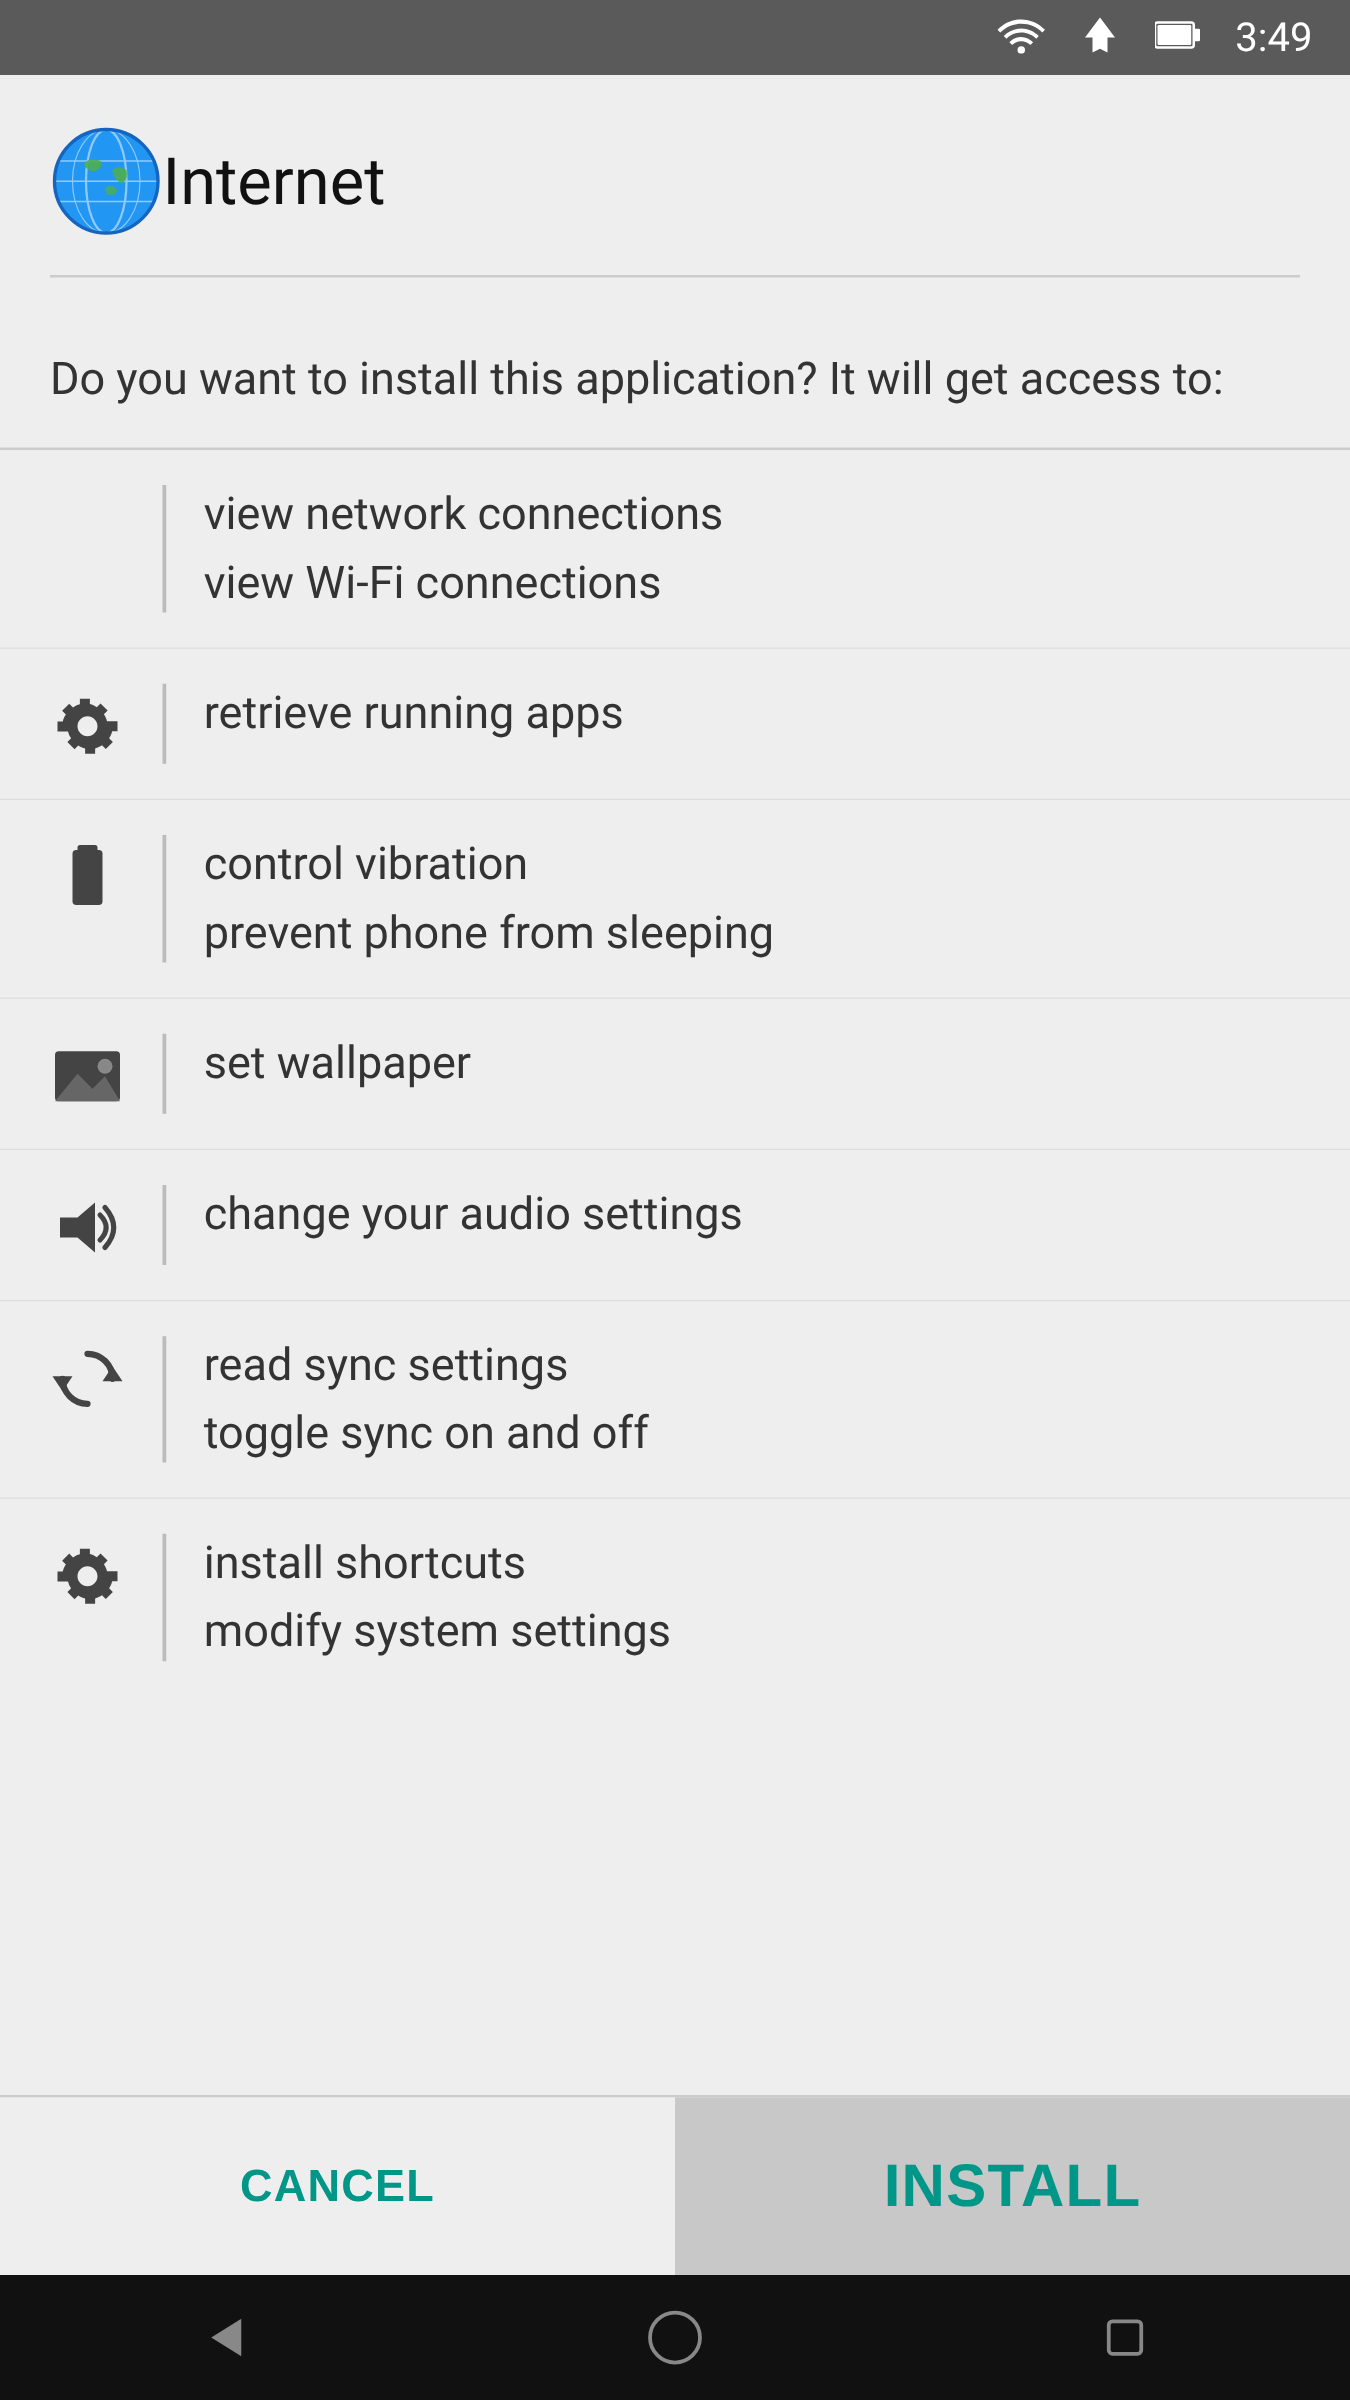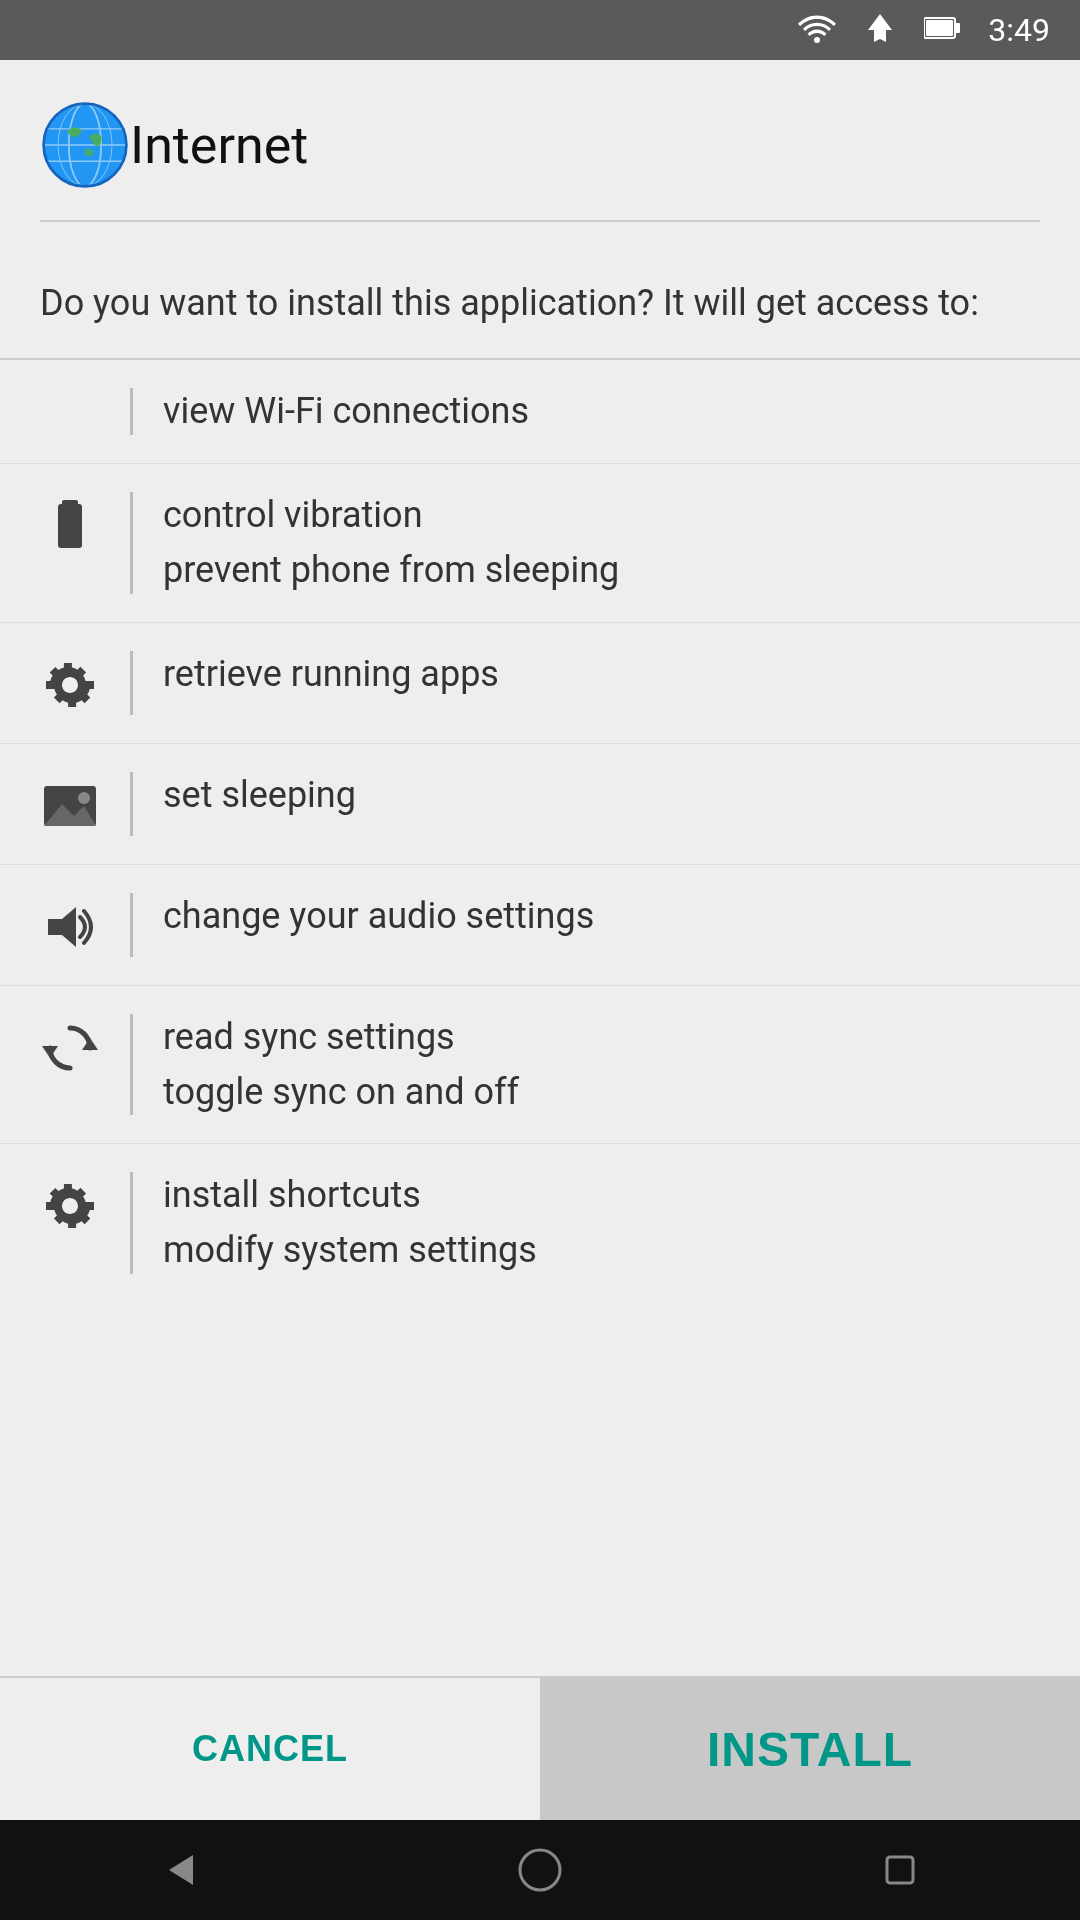--- a/index.html
+++ b/index.html
@@ -254,61 +254,62 @@
   <div class="divider-full"></div>
 
   <div class="permissions-list">
 
     <div class="permission-item">
       <div class="permission-icon-area">
         
       </div>
       <div class="permission-divider"></div>
       <div class="permission-texts">
+        <span class="permission-text">view network connections</span>
         <span class="permission-text">view Wi-Fi connections</span>
+      </div>
+    </div>
+
+    <div class="permission-item">
+      <div class="permission-icon-area">
+        <svg class="permission-icon" viewBox="0 0 60 60">
+          <path d="M54 34h-4.2c-.5 2-1.4 3.9-2.5 5.5l3 3-5.7 5.7-3-3c-1.6 1.1-3.5 2-5.5 2.5V52h-8v-4.2c-2-.5-3.9-1.4-5.5-2.5l-3 3-5.7-5.7 3-3c-1.1-1.6-2-3.5-2.5-5.5H6v-8h4.2c.5-2 1.4-3.9 2.5-5.5l-3-3 5.7-5.7 3 3c1.6-1.1 3.5-2 5.5-2.5V8h8v4.2c2 .5 3.9 1.4 5.5 2.5l3-3 5.7 5.7-3 3c1.1 1.6 2 3.5 2.5 5.5H54v8zM30 22c-4.4 0-8 3.6-8 8s3.6 8 8 8 8-3.6 8-8-3.6-8-8-8z" fill="#444"></path>
+        </svg>
+      </div>
+      <div class="permission-divider"></div>
+      <div class="permission-texts">
+        <span class="permission-text">retrieve running apps</span>
       </div>
     </div>
 
     <div class="permission-item">
       <div class="permission-icon-area">
         <svg class="permission-icon" viewBox="0 0 60 60">
           <rect x="18" y="8" width="24" height="44" rx="3" ry="3" fill="#444"></rect>
           <rect x="22" y="4" width="16" height="6" rx="2" fill="#444"></rect>
         </svg>
       </div>
       <div class="permission-divider"></div>
       <div class="permission-texts">
         <span class="permission-text">control vibration</span>
         <span class="permission-text">prevent phone from sleeping</span>
-      </div>
-    </div>
-
-    <div class="permission-item">
-      <div class="permission-icon-area">
-        <svg class="permission-icon" viewBox="0 0 60 60">
-          <path d="M54 34h-4.2c-.5 2-1.4 3.9-2.5 5.5l3 3-5.7 5.7-3-3c-1.6 1.1-3.5 2-5.5 2.5V52h-8v-4.2c-2-.5-3.9-1.4-5.5-2.5l-3 3-5.7-5.7 3-3c-1.1-1.6-2-3.5-2.5-5.5H6v-8h4.2c.5-2 1.4-3.9 2.5-5.5l-3-3 5.7-5.7 3 3c1.6-1.1 3.5-2 5.5-2.5V8h8v4.2c2 .5 3.9 1.4 5.5 2.5l3-3 5.7 5.7-3 3c1.1 1.6 2 3.5 2.5 5.5H54v8zM30 22c-4.4 0-8 3.6-8 8s3.6 8 8 8 8-3.6 8-8-3.6-8-8-8z" fill="#444"></path>
-        </svg>
-      </div>
-      <div class="permission-divider"></div>
-      <div class="permission-texts">
-        <span class="permission-text">retrieve running apps</span>
       </div>
     </div>
 
     <div class="permission-item">
       <div class="permission-icon-area">
         <svg class="permission-icon" viewBox="0 0 60 60">
           <rect x="4" y="10" width="52" height="40" rx="3" fill="#444"></rect>
           <polygon points="4,50 22,28 34,40 44,30 56,50" fill="#666"></polygon>
           <circle cx="44" cy="22" r="6" fill="#888"></circle>
         </svg>
       </div>
       <div class="permission-divider"></div>
       <div class="permission-texts">
-        <span class="permission-text">set sleeping</span>
+        <span class="permission-text">set wallpaper</span>
       </div>
     </div>
 
     <div class="permission-item">
       <div class="permission-icon-area">
         <svg class="permission-icon" viewBox="0 0 60 60">
           <polygon points="8,22 22,22 36,10 36,50 22,38 8,38" fill="#444"></polygon>
           <path d="M40 20 Q50 30 40 40" stroke="#444" stroke-width="4" fill="none" stroke-linecap="round"></path>
           <path d="M44 14 Q58 30 44 46" stroke="#444" stroke-width="4" fill="none" stroke-linecap="round"></path>
         </svg>

